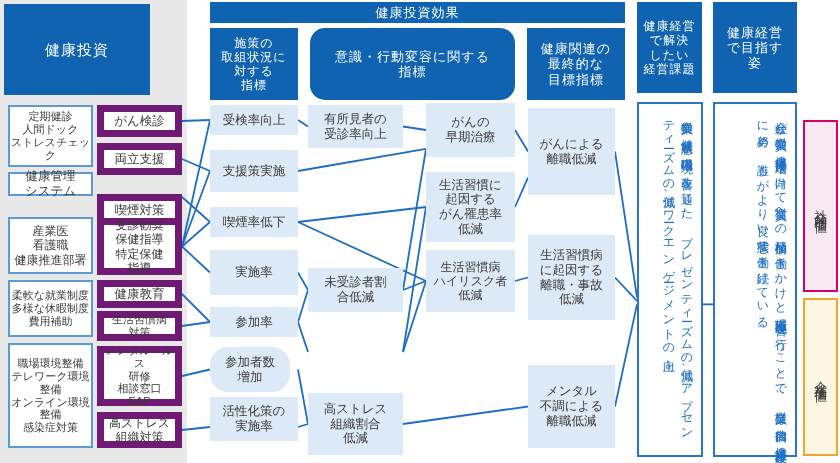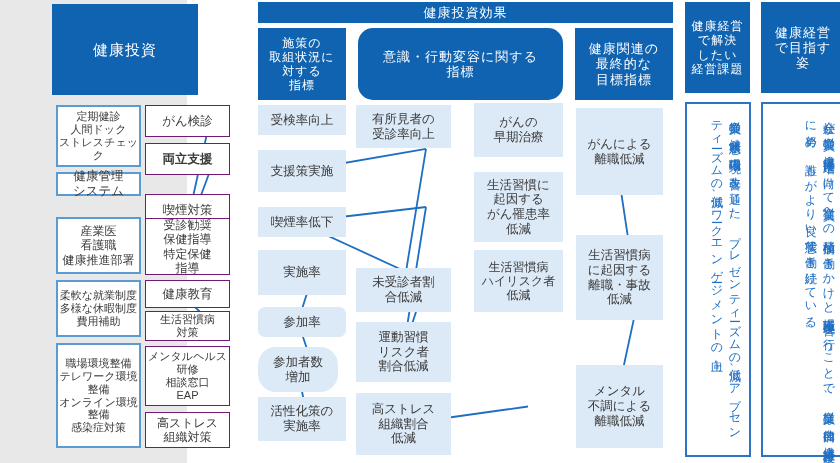--- a/index.html
+++ b/index.html
@@ -4,26 +4,26 @@
 <style>
   html,body{margin:0;padding:0;background:#fff;}
   #stage{
     position:relative;width:840px;height:463px;overflow:hidden;background:#fff;
     font-family:"Liberation Sans","DejaVu Sans",sans-serif;
   }
   #left-bg{position:absolute;left:0;top:0;width:187px;height:463px;background:var(--left_panel_bg,#e8e8e8);}
   #edges{position:absolute;left:0;top:0;width:840px;height:463px;}
   .node{
     position:absolute;box-sizing:border-box;display:flex;align-items:center;justify-content:center;
-    text-align:center;white-space:pre-line;line-height:1.18;color:#3a3a3a;margin-left:48px;
+    text-align:center;white-space:pre-line;line-height:1.18;color:#3a3a3a;
   }
   .header{background:var(--header_blue,#1063b1);color:#fff;letter-spacing:1px;}
   .light{background:var(--box_blue,#dce9f6);}
   .col1{background:#fff;border:2px solid var(--col1_border,#5b9bd5);}
-  .col2{background:#fff;border:1px solid #701a75;}
+  .col2{background:#fff;border:7px solid #701a75;}
   .panel{
     background:#fff;border:2px solid var(--panel_border,#2e74c4);color:var(--panel_text,#1f6fc4);
     display:block;writing-mode:vertical-rl;text-align:left;white-space:normal;
     padding:8px 5px;line-height:1.5;letter-spacing:1px;
   }
   .value-pink{
     background:var(--social_fill,#f9e8f2);border:2px solid var(--social_border,#d6006d);
     writing-mode:vertical-rl;letter-spacing:3px;
   }
   .value-yellow{
@@ -100,51 +100,48 @@
     <div class="node col1" style="left: 8px; top: 280px; width: 85px; height: 57px; font-size: 11px;">柔軟な就業制度
 多様な休暇制度
 費用補助</div>
     <div class="node col1" style="left: 8px; top: 343px; width: 85px; height: 105px; font-size: 11px;">職場環境整備
 テレワーク環境
 整備
 オンライン環境
 整備
 感染症対策</div>
     <div class="node col2" style="left: 97px; top: 105px; width: 85px; height: 32px; font-size: 12.5px;">がん検診</div>
-    <div class="node col2" style="left: 97px; top: 143px; width: 85px; height: 32px; font-size: 12.5px; font-weight: bold;">両立支援</div>
+    <div class="node col2" style="left: 97px; top: 143px; width: 85px; height: 32px; font-size: 12.5px;">両立支援</div>
     <div class="node col2" style="left: 97px; top: 194px; width: 85px; height: 32px; font-size: 12.5px;">喫煙対策</div>
     <div class="node col2" style="left: 97px; top: 218px; width: 85px; height: 57px; font-size: 12px;">受診勧奨
 保健指導
 特定保健
 指導</div>
     <div class="node col2" style="left: 97px; top: 280px; width: 85px; height: 28px; font-size: 12.5px;">健康教育</div>
     <div class="node col2" style="left: 97px; top: 311px; width: 85px; height: 30px; font-size: 11px;">生活習慣病
 対策</div>
     <div class="node col2" style="left: 97px; top: 346px; width: 85px; height: 60px; font-size: 11px;">メンタルヘルス
 研修
 相談窓口
 EAP</div>
     <div class="node col2" style="left: 97px; top: 412px; width: 85px; height: 36px; font-size: 12px;">高ストレス
 組織対策</div>
     <div class="node light" style="left: 210px; top: 105px; width: 88px; height: 30px; font-size: 12.5px; text-align: center;">受検率向上</div>
     <div class="node light" style="left: 210px; top: 150px; width: 88px; height: 42px; font-size: 12.5px;">支援策実施</div>
     <div class="node light" style="left: 210px; top: 207px; width: 88px; height: 30px; font-size: 12.5px;">喫煙率低下</div>
     <div class="node light" style="left: 210px; top: 250px; width: 88px; height: 45px; font-size: 12.5px;">実施率</div>
-    <div class="node light" style="left: 210px; top: 307px; width: 88px; height: 30px; font-size: 12.5px; border-radius: 7px;">参加率</div>
+    <div class="node light" style="left: 210px; top: 307px; width: 88px; height: 30px; font-size: 12.5px;">参加率</div>
     <div class="node light" style="left: 210px; top: 347px; width: 80px; height: 45px; font-size: 12.5px; border-radius: 18px;">参加者数
 増加</div>
     <div class="node light" style="left: 210px; top: 397px; width: 88px; height: 44px; font-size: 12.5px;">活性化策の
 実施率</div>
     <div class="node light" style="left: 308px; top: 105px; width: 95px; height: 43px; font-size: 12.5px;">有所見者の
 受診率向上</div>
     <div class="node light" style="left: 308px; top: 268px; width: 95px; height: 44px; font-size: 12.5px;">未受診者割
 合低減</div>
-    <div class="node light" style="left: 308px; top: 322px; width: 95px; height: 60px; font-size: 12.5px;">運動習慣
-リスク者
-割合低減</div>
     <div class="node light" style="left: 308px; top: 393px; width: 95px; height: 62px; font-size: 12.5px;">高ストレス
 組織割合
 低減</div>
     <div class="node light" style="left: 426px; top: 103px; width: 89px; height: 54px; font-size: 12.5px;">がんの
 早期治療</div>
     <div class="node light" style="left: 426px; top: 172px; width: 89px; height: 70px; font-size: 12.5px;">生活習慣に
 起因する
 がん罹患率
 低減</div>
     <div class="node light" style="left: 426px; top: 250px; width: 89px; height: 62px; font-size: 12px;">生活習慣病

